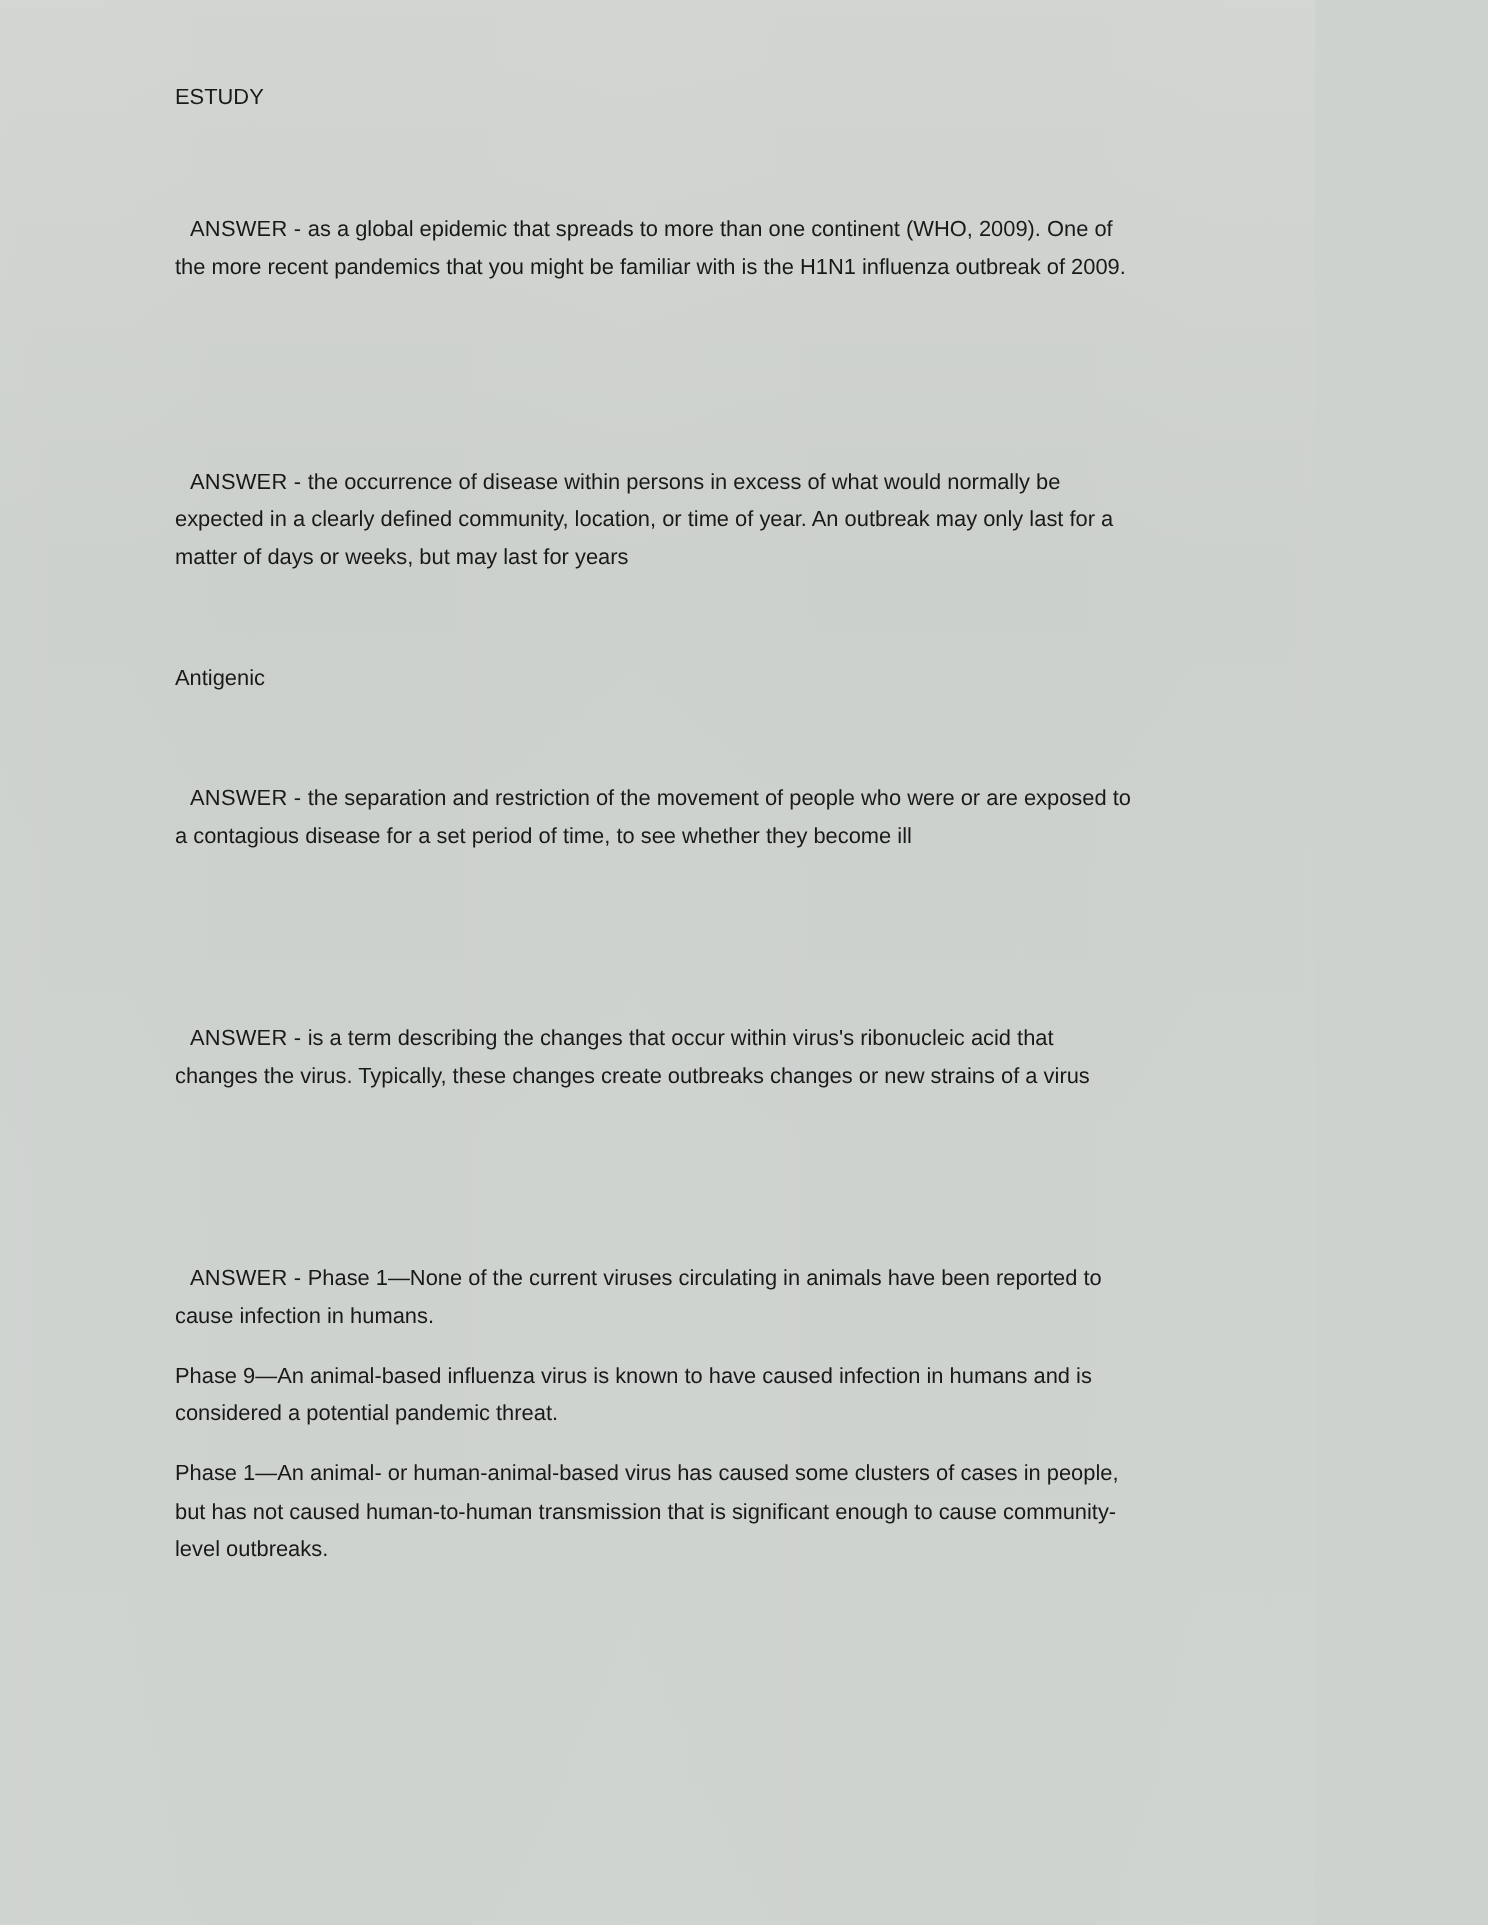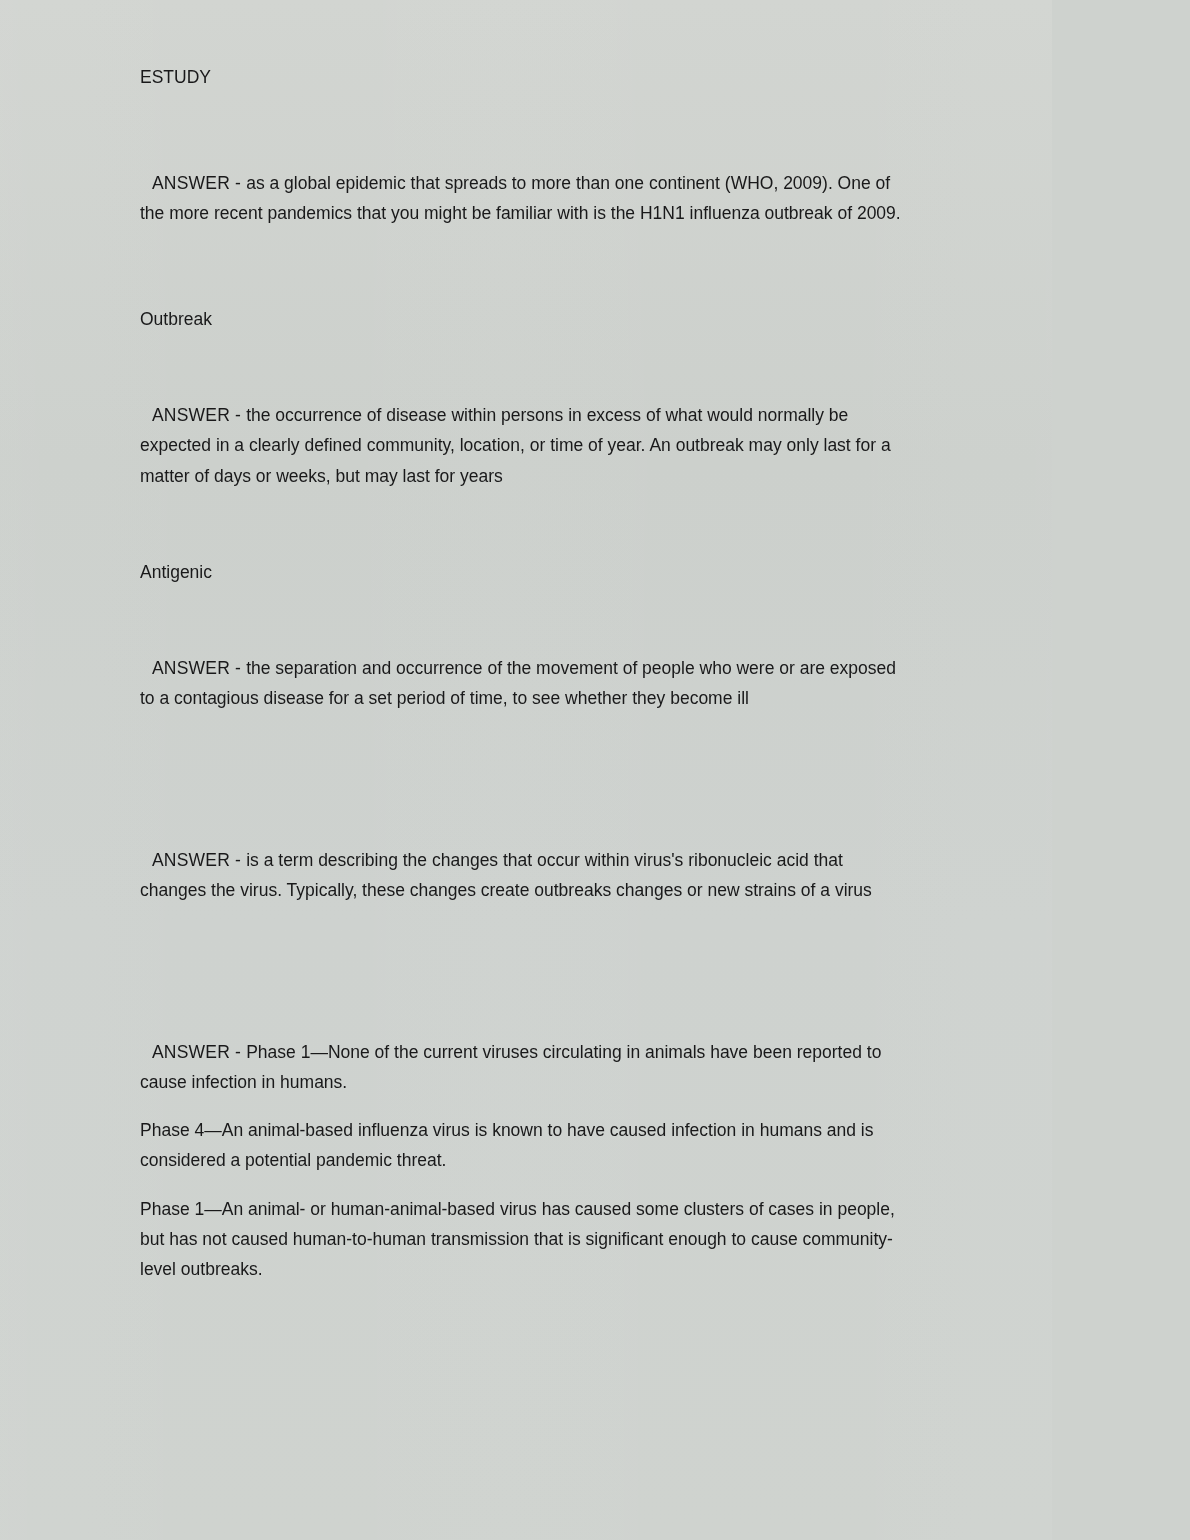--- a/index.html
+++ b/index.html
@@ -58,36 +58,35 @@
   <div class="block heading-first">ESTUDY</div>
 
   <div class="sp-xl"></div>
 
   <div class="block answer">
     <span class="lead">ANSWER  -  </span><span>as a global epidemic that spreads to more than one continent (WHO, 2009). One of the more recent pandemics that you might be familiar with is the H1N1 influenza outbreak of 2009.</span>
   </div>
 
   <div class="sp-xl"></div>
 
-  <div class="block term">Outbreak</div>
 
   <div class="sp-lg"></div>
 
   <div class="block answer">
     <span class="lead">ANSWER  -  </span><span>the occurrence of disease within persons in excess of what would normally be expected in a clearly defined community, location, or time of year. An outbreak may only last for a matter of days or weeks, but may last for years</span>
   </div>
 
   <div class="sp-lg"></div>
 
   <div class="block term">Antigenic</div>
 
   <div class="sp-lg"></div>
 
   <div class="block answer">
-    <span class="lead">ANSWER  -  </span><span>the separation and occurrence of the movement of people who were or are exposed to a contagious disease for a set period of time, to see whether they become ill</span>
+    <span class="lead">ANSWER  -  </span><span>the separation and restriction of the movement of people who were or are exposed to a contagious disease for a set period of time, to see whether they become ill</span>
   </div>
 
   <div class="sp-lg"></div>
 
 
   <div class="sp-lg"></div>
 
   <div class="block answer">
     <span class="lead">ANSWER  -  </span><span>is a term describing the changes that occur within virus's ribonucleic acid that changes the virus. Typically, these changes create outbreaks changes or new strains of a virus</span>
   </div>
@@ -96,19 +95,19 @@
 
 
   <div class="sp-lg"></div>
 
   <div class="block answer">
     <span class="lead">ANSWER  -  </span><span>Phase 1—None of the current viruses circulating in animals have been reported to cause infection in humans.</span>
   </div>
 
   <div class="sp-sm"></div>
 
-  <div class="block cont">Phase 4—An animal-based influenza virus is known to have caused infection in humans and is considered a potential pandemic threat.</div>
+  <div class="block cont">Phase 9—An animal-based influenza virus is known to have caused infection in humans and is considered a potential pandemic threat.</div>
 
   <div class="sp-sm"></div>
 
   <div class="block cont">Phase 1—An animal- or human-animal-based virus has caused some clusters of cases in people, but has not caused human-to-human transmission that is significant enough to cause community-level outbreaks.</div>
 
 </div>
 
 </body></html>

